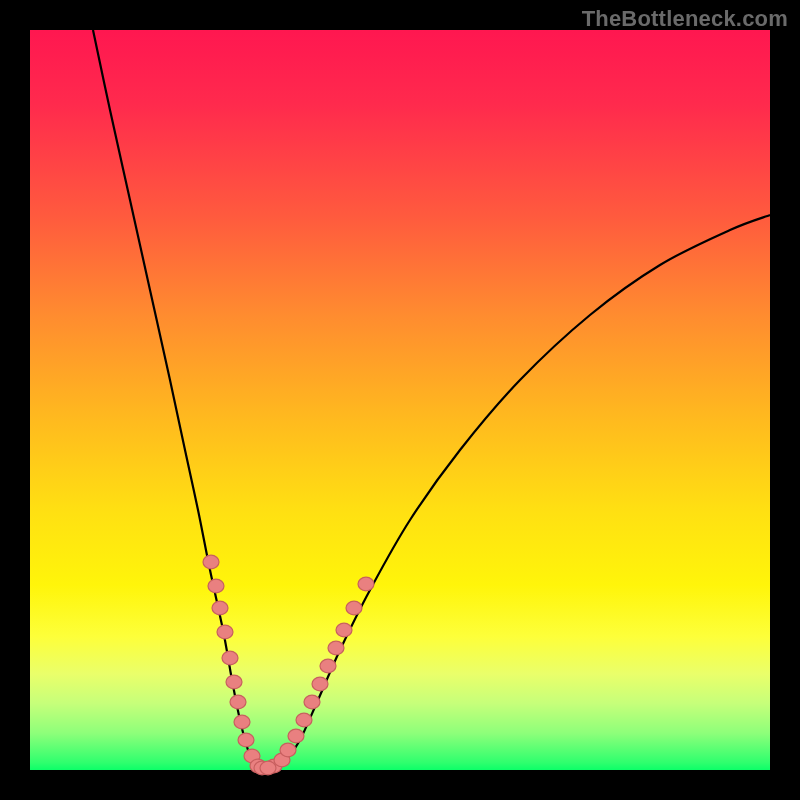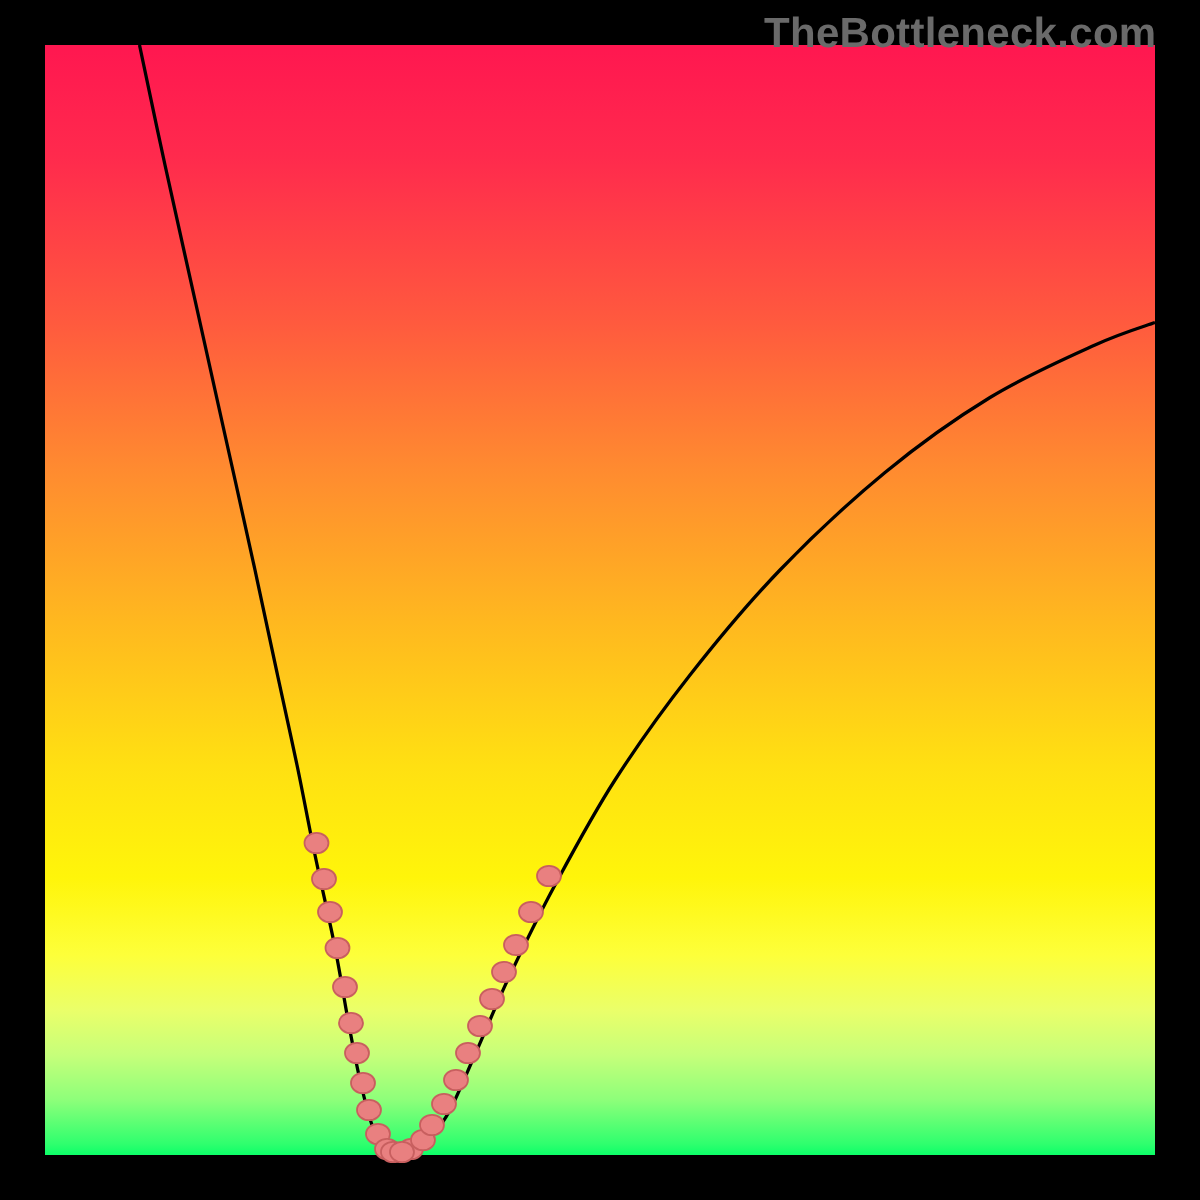--- a/index.html
+++ b/index.html
@@ -30,22 +30,22 @@
       #eaff6a 87%,
       #c6ff7a 91%,
       #8eff7a 95%,
       #2fff6e 99%,
       #0cff68 100%
     );
   }
   .watermark {
     position: absolute;
     top: 6px;
-    right: 29px;
-    font-size: 28px;
+    right: 12px;
+    font-size: 22px;
     font-weight: 600;
     color: #6a6a6a;
     letter-spacing: 0.2px;
     user-select: none;
     text-align: right;
   }
   svg.curve {
     position: absolute;
     left: 0;
     top: 0;

